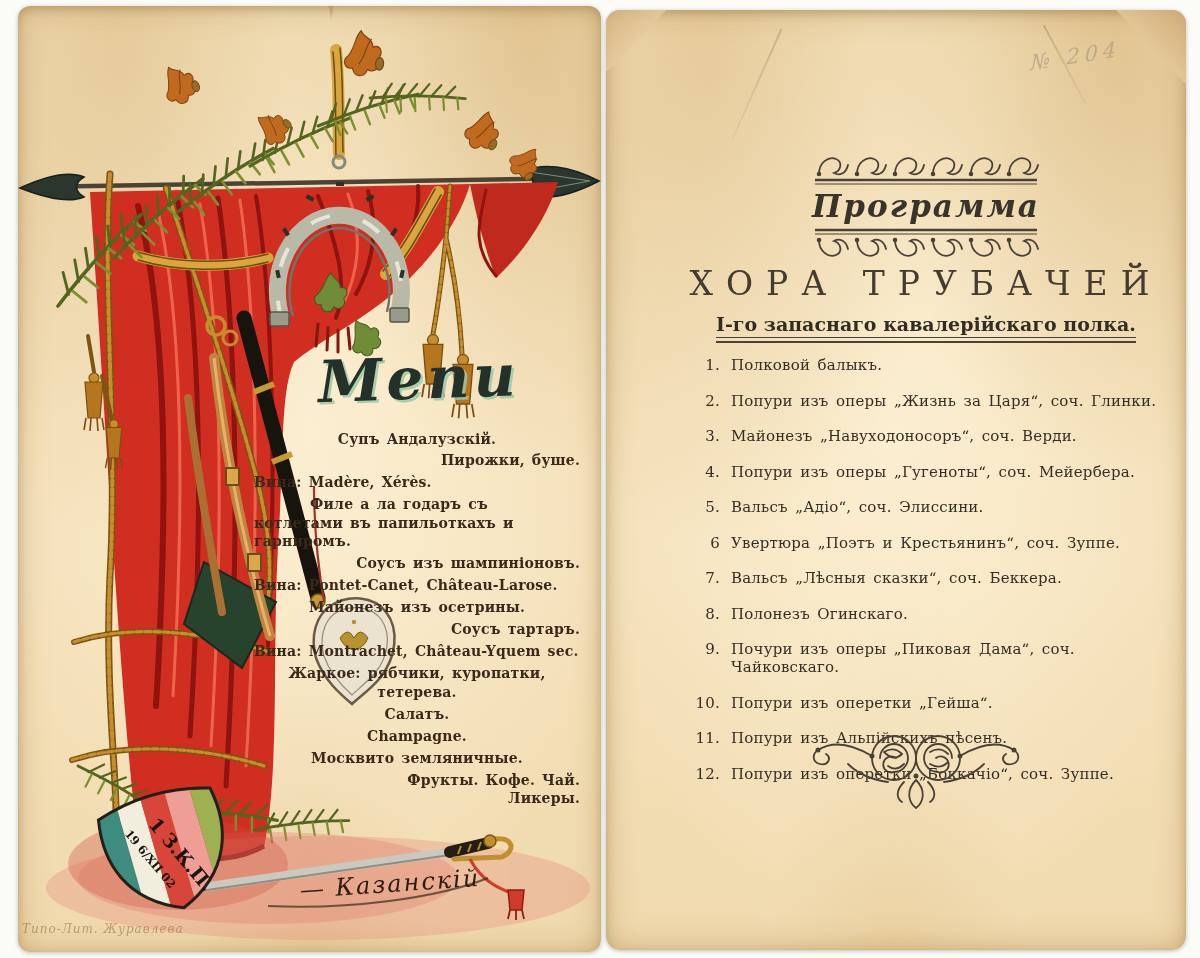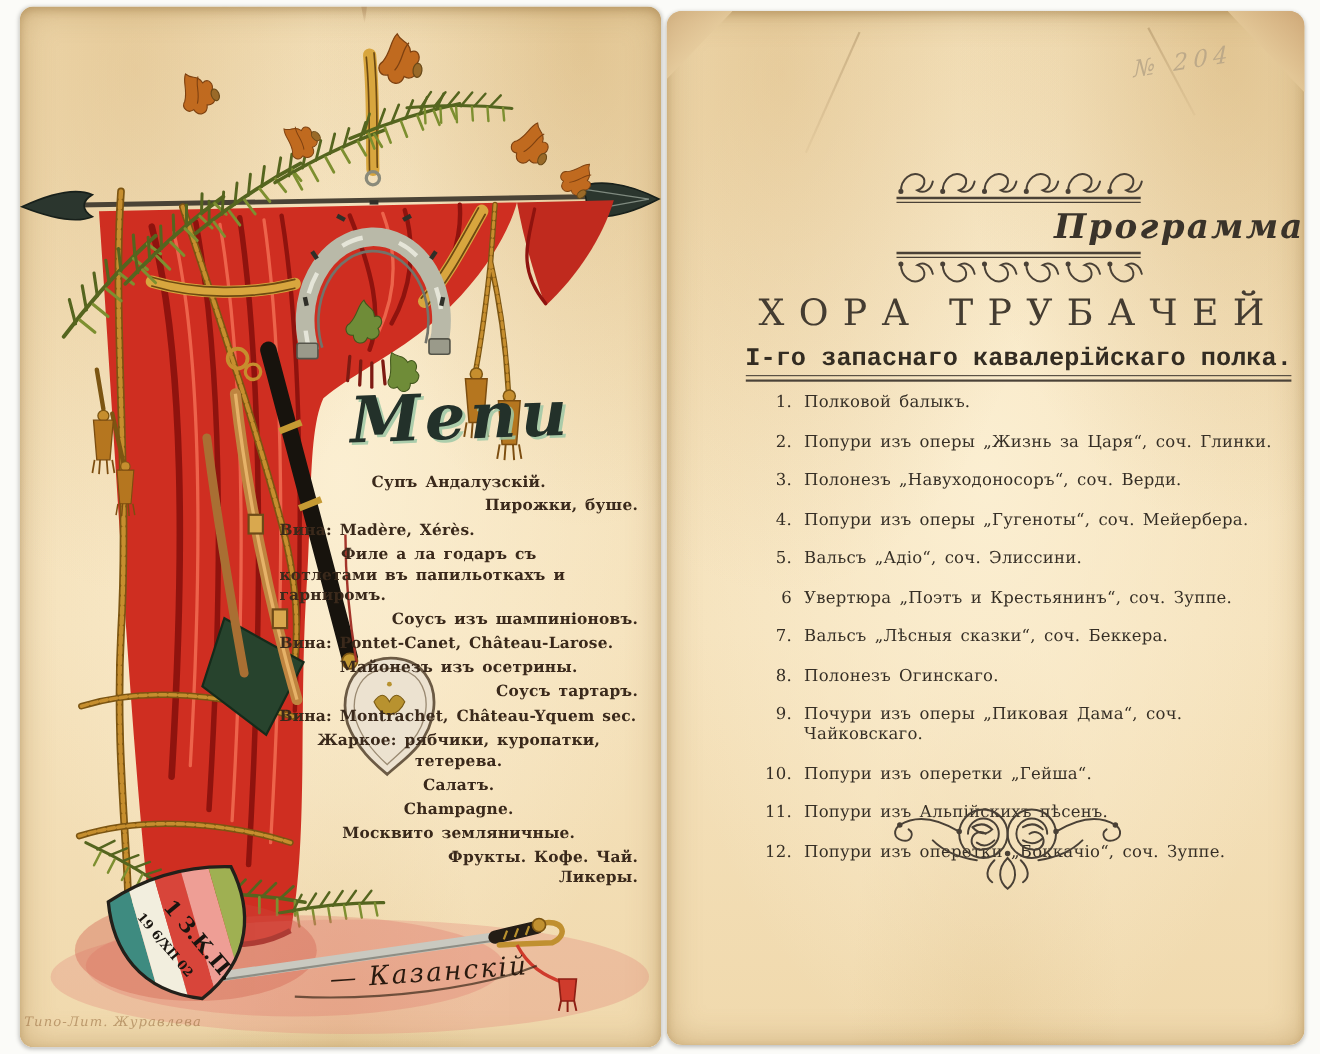--- a/index.html
+++ b/index.html
@@ -60,26 +60,26 @@
   }
   .printer-credit {
     position:absolute; left:4px; top:916px; font-style:italic; font-size:12px;
     color:rgba(148,104,58,.55); letter-spacing:1px;
   }
 
   
   .r-content { position:absolute; left:60px; top:0; width:520px; text-align:center; color:#3e362c; }
   .orn { display:block; margin:0 auto; }
   .orn1 { margin-top:140px; }
-  .script-title { font-size:31px; font-weight:bold; font-style:italic; letter-spacing:2px; color:#3a332a; margin-top:2px;text-align:right; }
+  .script-title { font-size:31px; font-weight:bold; font-style:italic; letter-spacing:2px; color:#3a332a; margin-top:2px; }
   .orn2 { margin-top:4px; }
   .main-title { font-size:33px; letter-spacing:13px; color:#443c31; white-space:nowrap; }
   .subtitle-wrap { margin-top:10px; }
-  .subtitle { display:inline-block; font-size:23px; font-weight:bold; color:#332c22;
-    border-bottom:2px solid #4a4238; padding-bottom:3px;font-family:Liberation Mono, monospace; }
+  .subtitle { display:inline-block; font-size:19px; font-weight:bold; color:#332c22;
+    border-bottom:2px solid #4a4238; padding-bottom:3px; }
   .subtitle::after { content:""; display:block; height:1px; background:#4a4238; margin-top:2px; }
 
   .program-list { position:absolute; left:84px; top:346px; width:478px; }
   .program-item { display:flex; margin-bottom:17.5px; font-size:15px; color:#352e25;
     letter-spacing:.2px; word-spacing:2.5px; text-align:left; }
   .program-item .num { width:30px; text-align:right; flex:0 0 30px; }
   .program-item .txt { padding-left:11px; }
 
   .flourish { position:absolute; left:198px; top:714px; }
 
@@ -362,21 +362,21 @@
       <div class="program-item">
           <span class="num">1.</span>
           <span class="txt">Полковой балыкъ.</span>
         </div>
       <div class="program-item">
           <span class="num">2.</span>
           <span class="txt">Попури изъ оперы „Жизнь за Царя“, соч. Глинки.</span>
         </div>
       <div class="program-item">
           <span class="num">3.</span>
-          <span class="txt">Полонезъ „Навуходоносоръ“, соч. Верди.</span>
+          <span class="txt">Майонезъ „Навуходоносоръ“, соч. Верди.</span>
         </div>
       <div class="program-item">
           <span class="num">4.</span>
           <span class="txt">Попури изъ оперы „Гугеноты“, соч. Мейербера.</span>
         </div>
       <div class="program-item">
           <span class="num">5.</span>
           <span class="txt">Вальсъ „Адіо“, соч. Элиссини.</span>
         </div>
       <div class="program-item">

